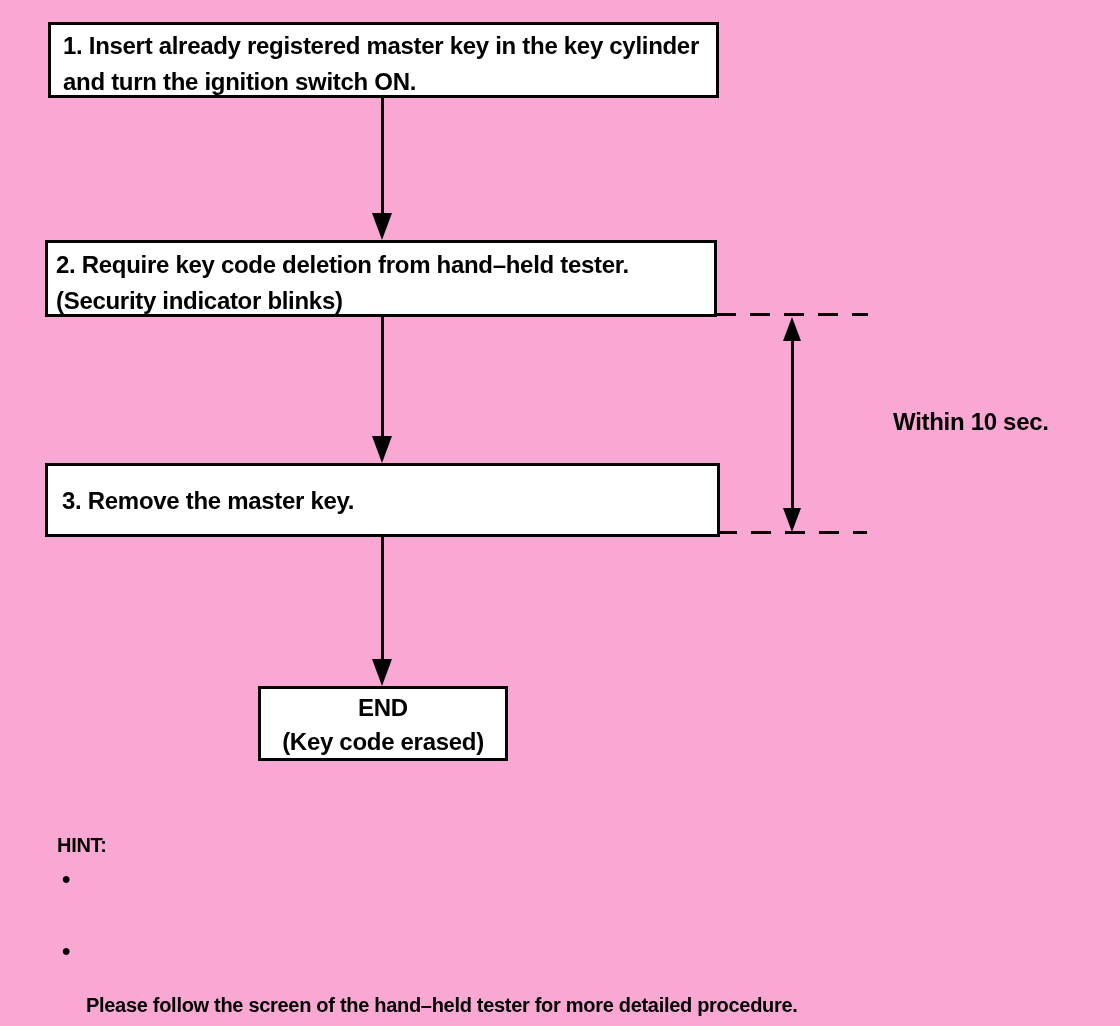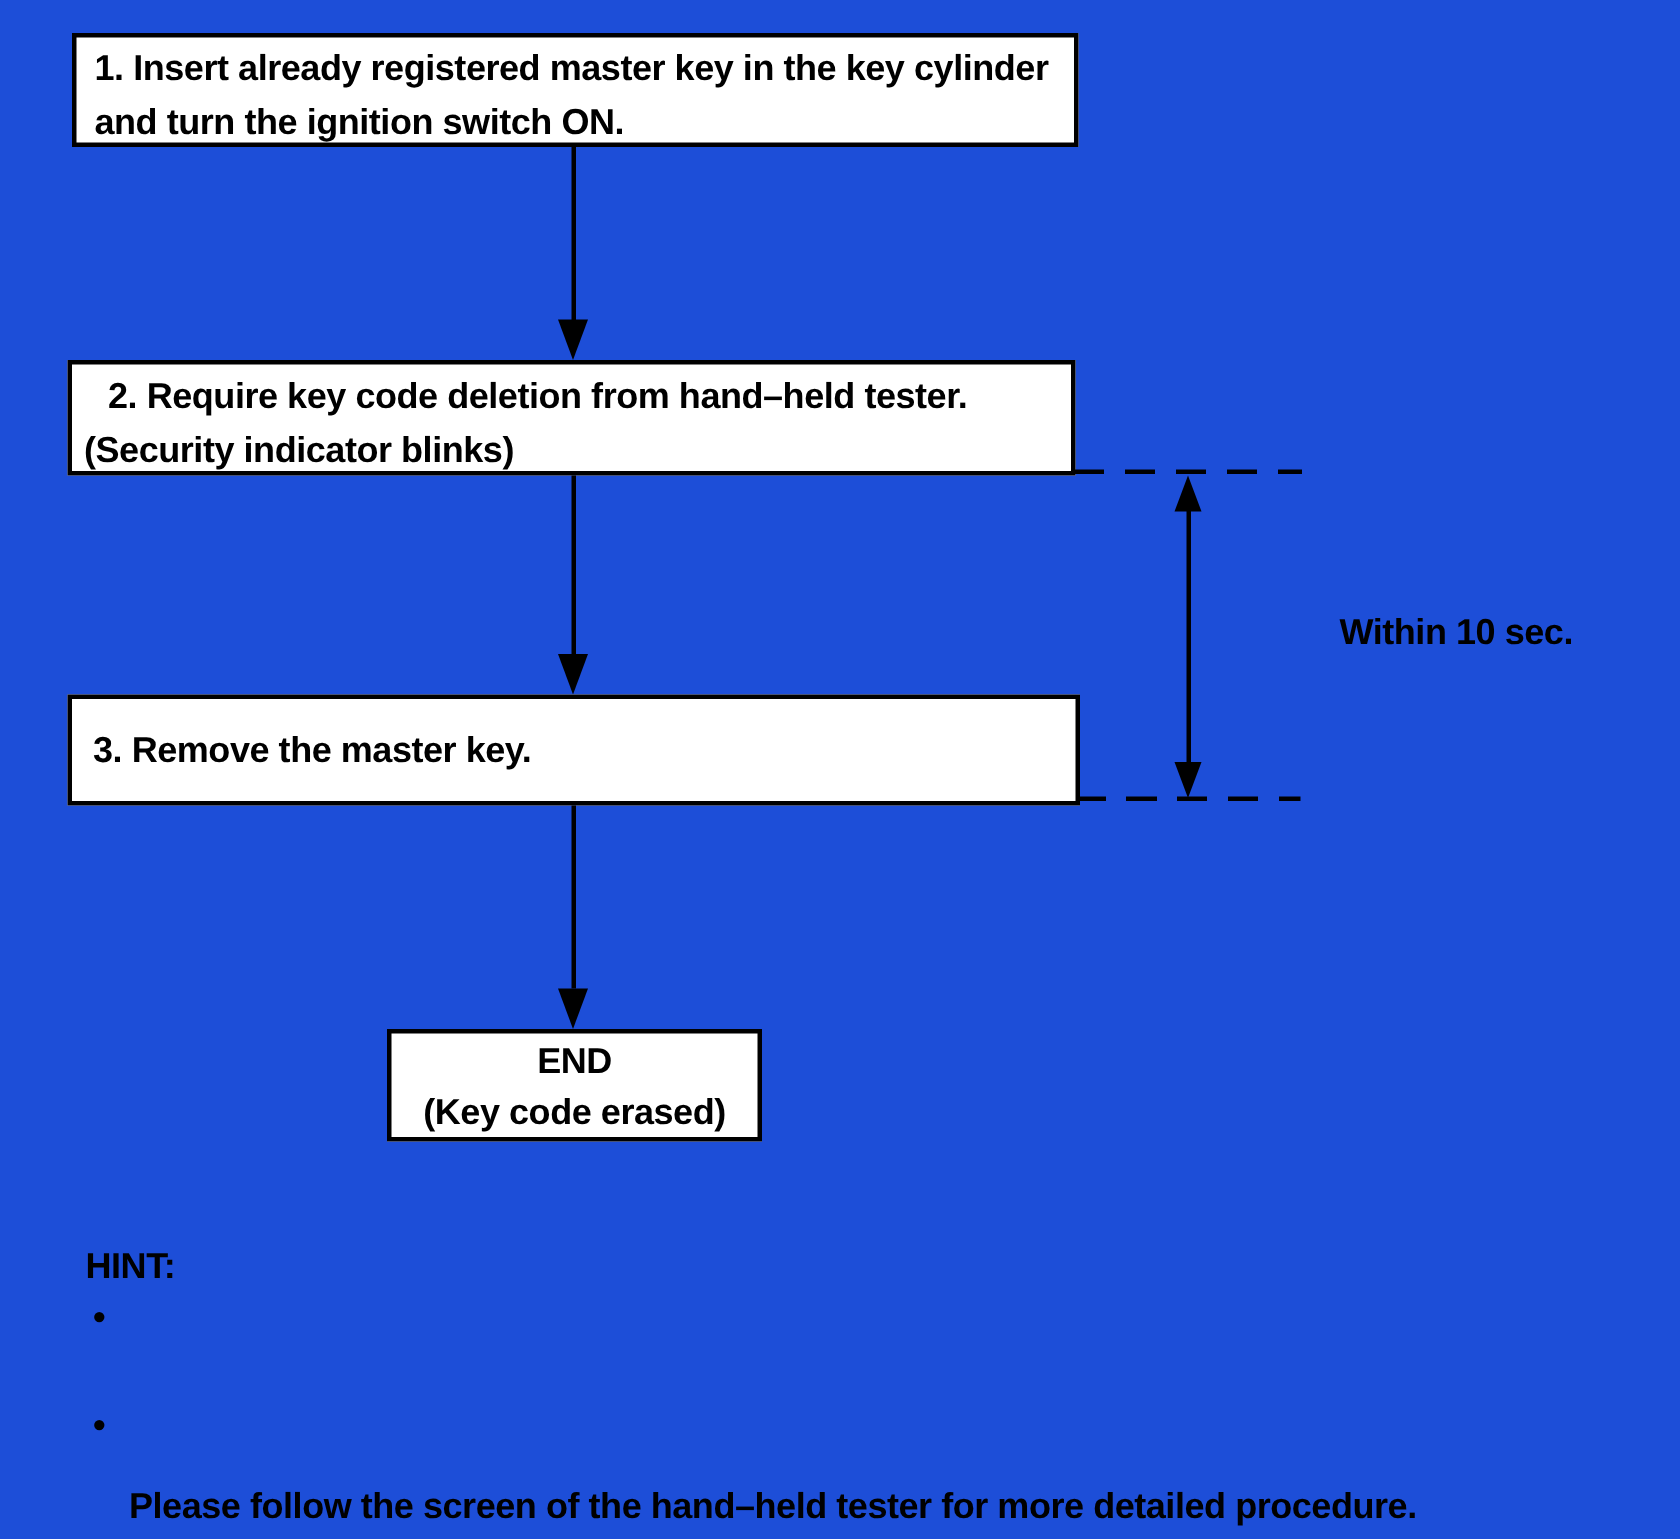--- a/index.html
+++ b/index.html
@@ -1,37 +1,37 @@
 <!DOCTYPE html>
 <html><head>
 <meta charset="utf-8">
 <style>
   html,body{margin:0;padding:0;background:#ffffff;}
   .page{
-    position:relative;width:1120px;height:1026px;background:#1d4ed8;
+    position:relative;width:1120px;height:1026px;background:#f9a8d4;
     font-family:"Liberation Sans",sans-serif;font-weight:bold;color:#000;
     letter-spacing:-0.3px;overflow:hidden;
   }
   .box{
     position:absolute;box-sizing:border-box;background:#fff;
     border:3px solid #000;font-size:24px;line-height:36px;
   }
   #box1{left:48px;top:22px;width:671px;height:76px;padding:3px 2px 0 12px;}
   #box1 .l2{}
   #box2{left:45px;top:240px;width:672px;height:77px;padding:4px 2px 0 8px;}
-  #box2 .l1{margin-left:16px;}
+  #box2 .l1{margin-left:0;}
   #box3{left:45px;top:463px;width:675px;height:74px;padding:17px 2px 0 14px;}
   #boxEnd{left:258px;top:686px;width:250px;height:75px;text-align:center;padding-top:2px;line-height:34px;}
   .stem{position:absolute;width:3px;background:#000;}
   .head-down{position:absolute;width:0;height:0;border-left:10px solid transparent;border-right:10px solid transparent;border-top:27px solid #000;}
   .head-up{position:absolute;width:0;height:0;border-left:9px solid transparent;border-right:9px solid transparent;border-bottom:24px solid #000;}
   .head-down.small{border-left-width:9px;border-right-width:9px;border-top-width:24px;}
   .dash{position:absolute;height:3px;background:repeating-linear-gradient(90deg,#000 0 20px,transparent 20px 34px);}
   .label{position:absolute;font-size:24px;line-height:30px;white-space:nowrap;margin-left:25px;}
-  .hint-line{position:absolute;font-size:24px;line-height:30px;white-space:nowrap;text-align:center;}
+  .hint-line{position:absolute;font-size:20px;line-height:30px;white-space:nowrap;text-align:center;}
   .bullet{position:absolute;font-size:24px;line-height:30px;}
 </style>
 </head>
 <body>
 
 <div class="page">
 
   <div class="box" id="box1">
     <div class="l1">1. Insert already registered master key in the key cylinder</div>
     <div class="l2">and turn the ignition switch ON.</div>

